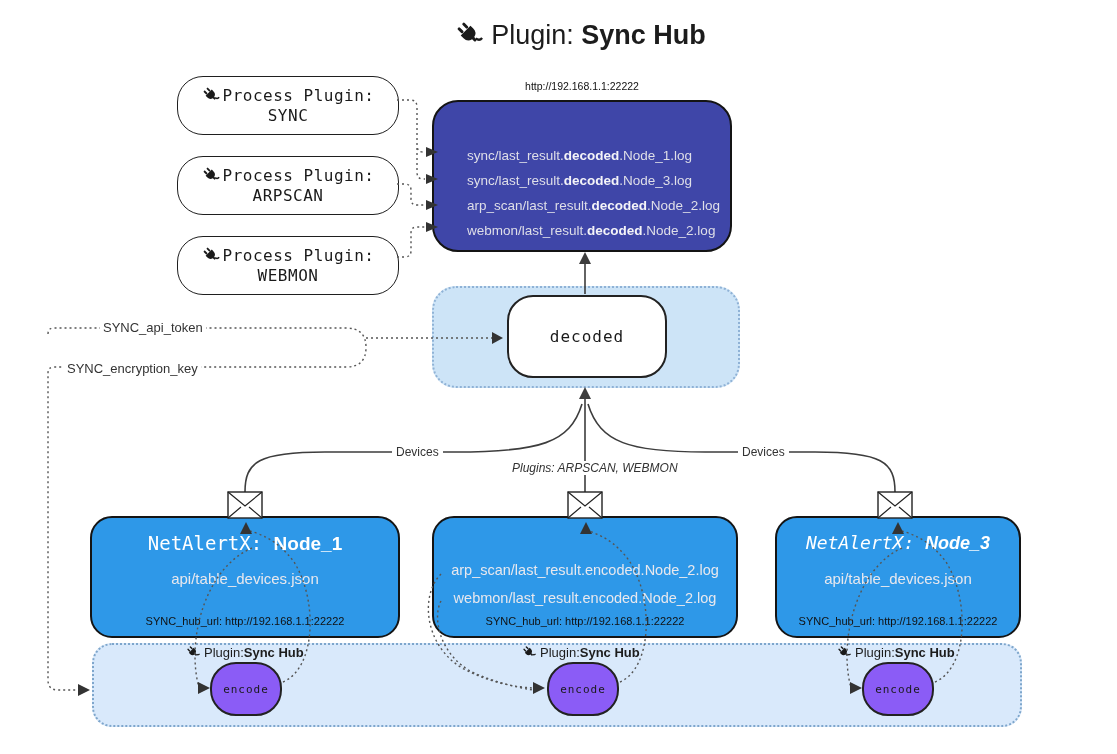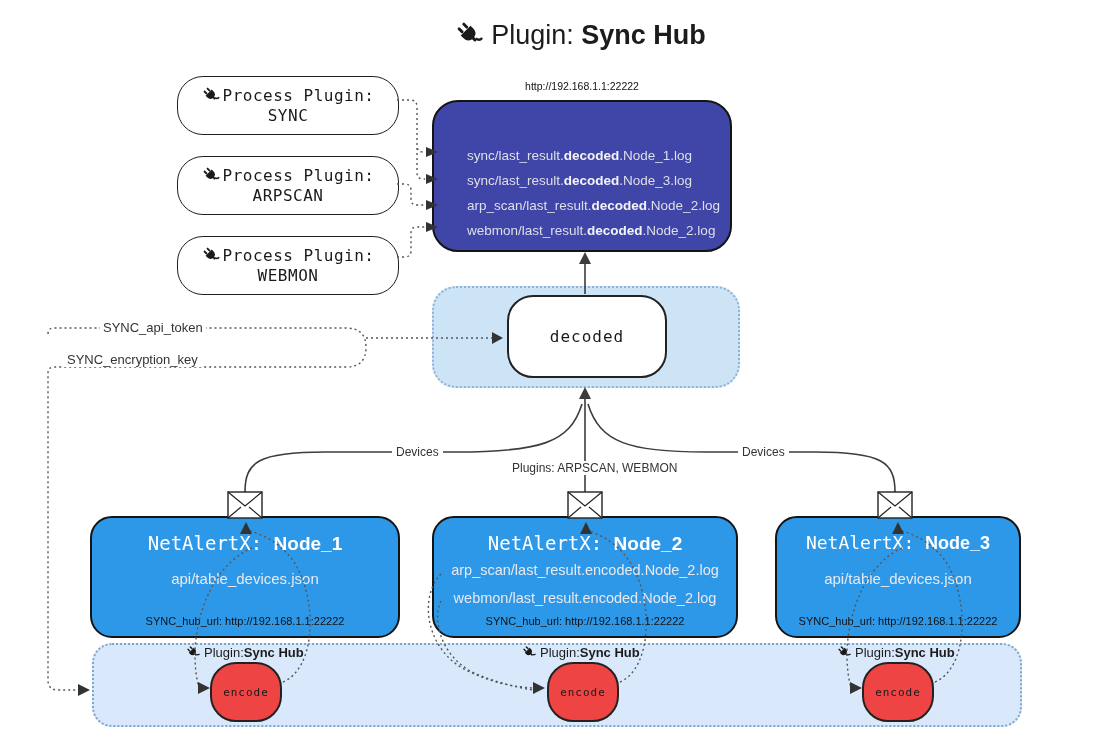--- a/index.html
+++ b/index.html
@@ -47,21 +47,21 @@
         z-index:1;box-sizing:border-box;}
   .node-title{position:absolute;top:14px;left:0;width:100%;text-align:center;font-size:19px;color:#fff;white-space:nowrap;}
   .node-file{position:absolute;left:0;width:100%;text-align:center;font-size:14.5px;color:#e8e8ee;white-space:nowrap;}
   .node-url{position:absolute;top:97px;left:0;width:100%;text-align:center;font-size:11px;color:#111;}
 
   
   .band{left:92px;top:643px;width:930px;height:84px;background:#d9e9fb;border:2px dotted #7ea6cc;
         border-radius:20px;z-index:1;box-sizing:border-box;}
   .band-label{z-index:2;font-size:13px;color:#1c1c1c;white-space:nowrap;display:flex;align-items:center;}
   .band-label .plug{width:15px;height:15px;margin-right:3px;}
-  .encode-box{width:72px;height:60px;background:#ef4444;border:2px solid #222;z-index:2;
+  .encode-box{width:72px;height:54px;background:#8b5cf6;border:2px solid #222;z-index:2;
               display:flex;align-items:center;justify-content:center;font-size:11px;letter-spacing:1px;
               box-sizing:border-box;}
 
   svg.overlay{position:absolute;left:0;top:0;z-index:2;pointer-events:none;}
   .plug{display:inline-block;}
 </style>
 </head>
 <body>
 
 <div class="canvas">
@@ -127,39 +127,38 @@
       <div class="hub-log"><span>sync/last_result.</span><b>decoded</b><span>.Node_3.log</span></div>
       <div class="hub-log"><span>arp_scan/last_result.</span><b>decoded</b><span>.Node_2.log</span></div>
       <div class="hub-log"><span>webmon/last_result.</span><b>decoded</b><span>.Node_2.log</span></div>
     </div>
   </div>
 
   <div class="abs decode-wrap"></div>
   <div class="abs decode-box mono">decoded</div>
 
   <div class="abs line-label" style="left:100px;top:320px;">SYNC_api_token</div>
-  <div class="abs line-label" style="left:64px;top:352px;">SYNC_encryption_key</div>
+  <div class="abs line-label" style="left:64px;top:361px;">SYNC_encryption_key</div>
 
   <div class="abs edge-label" style="left:392px;top:445px;">Devices</div>
   <div class="abs edge-label" style="left:738px;top:445px;">Devices</div>
-  <div class="abs edge-label" style="left:508px;top:461px;">Plugins: ARPSCAN, WEBMON</div>
+  <div class="abs edge-label" style="left:508px;top:461px;font-style:italic;">Plugins: ARPSCAN, WEBMON</div>
 
   <div class="abs node" style="left:90px;width:310px;">
     <div class="node-title"><span class="mono">NetAlertX: </span><span class="bold">Node_1</span></div>
     <div class="node-file" style="top:52px;font-size:15px;">api/table_devices.json</div>
     <div class="node-url">SYNC_hub_url: http://192.168.1.1:22222</div>
   </div>
   <div class="abs node" style="left:432px;width:306px;">
-    <div class="node-title"><span class="mono">NetAlertX: </span><span class="bold">Node_2</span></div>
     <div class="node-file" style="top:44px;">arp_scan/last_result.encoded.Node_2.log</div>
     <div class="node-file" style="top:72px;">webmon/last_result.encoded.Node_2.log</div>
     <div class="node-url">SYNC_hub_url: http://192.168.1.1:22222</div>
   </div>
   <div class="abs node" style="left:775px;width:246px;">
-    <div class="node-title" style="font-size:18px;"><span class="mono">NetAlertX: </span><span class="bold">Node_3</span></div>
+    <div class="node-title" style="font-size:18px;font-style:italic;"><span class="mono">NetAlertX: </span><span class="bold">Node_3</span></div>
     <div class="node-file" style="top:52px;font-size:15px;">api/table_devices.json</div>
     <div class="node-url">SYNC_hub_url: http://192.168.1.1:22222</div>
   </div>
 
   <div class="abs band"></div>
   <div class="abs band-label" style="left:186px;top:645px;">
     <svg class="plug" viewBox="0 0 24 24">
         <g transform="rotate(-45 12 12)" fill="#1a1a1a">
           <rect x="8.2" y="1.2" width="2.3" height="5.6" rx="1"></rect>
           <rect x="13.5" y="1.2" width="2.3" height="5.6" rx="1"></rect>

